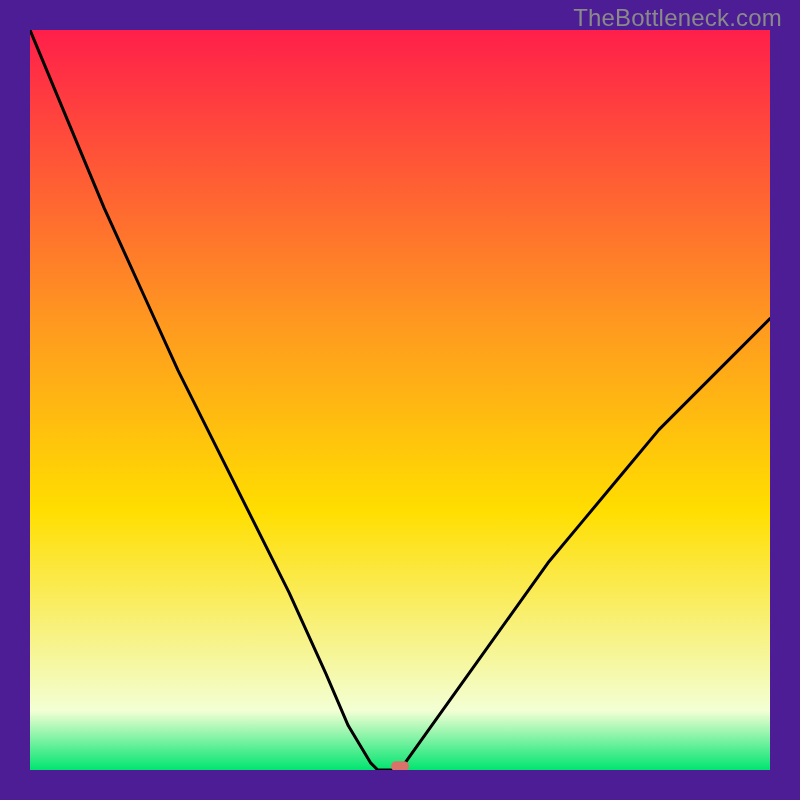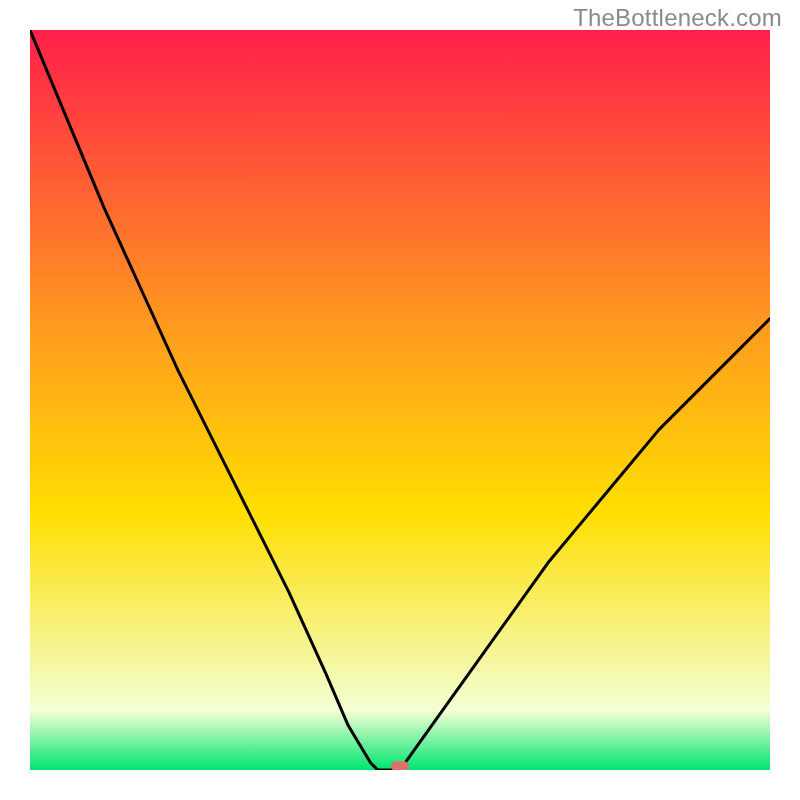--- a/index.html
+++ b/index.html
@@ -7,21 +7,21 @@
     padding: 0;
     width: 800px;
     height: 800px;
     background: #000;
     overflow: hidden;
   }
   .frame {
     position: relative;
     width: 800px;
     height: 800px;
-    background: #ffffff;
+    background: #4c1d95;
   }
   .watermark {
     position: absolute;
     top: 4px;
     right: 18px;
     font-family: Arial, Helvetica, sans-serif;
     font-size: 24px;
     font-weight: 500;
     color: #8a8a8a;
     letter-spacing: 0.2px;

